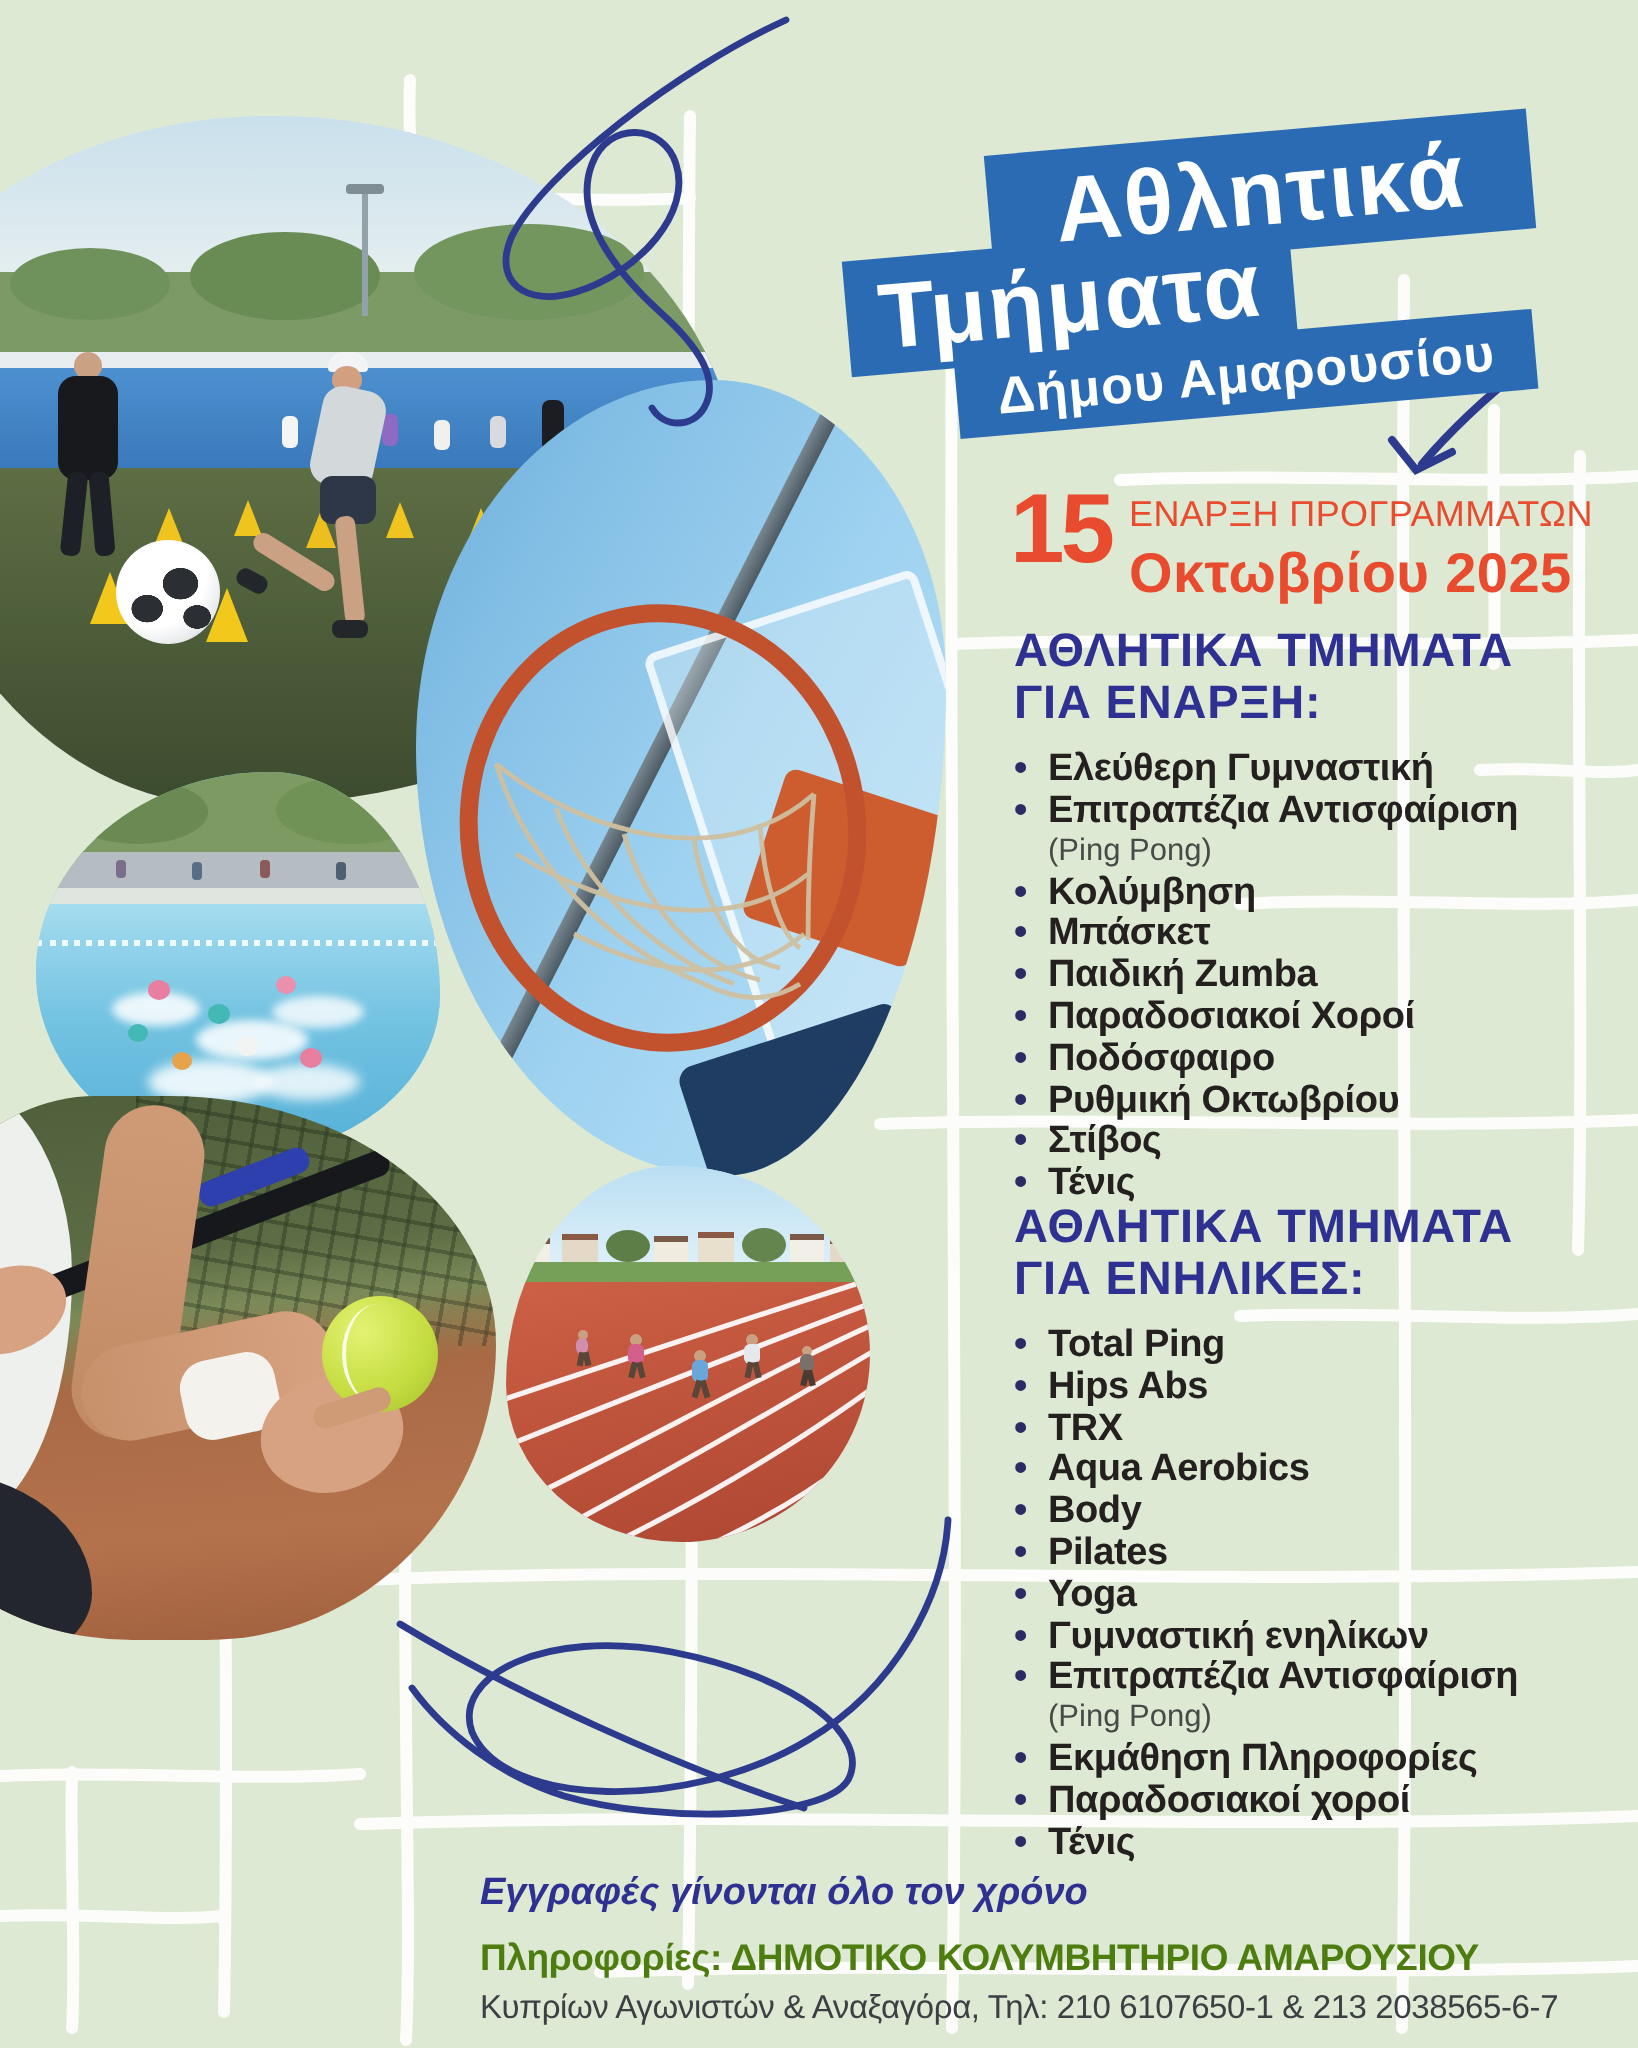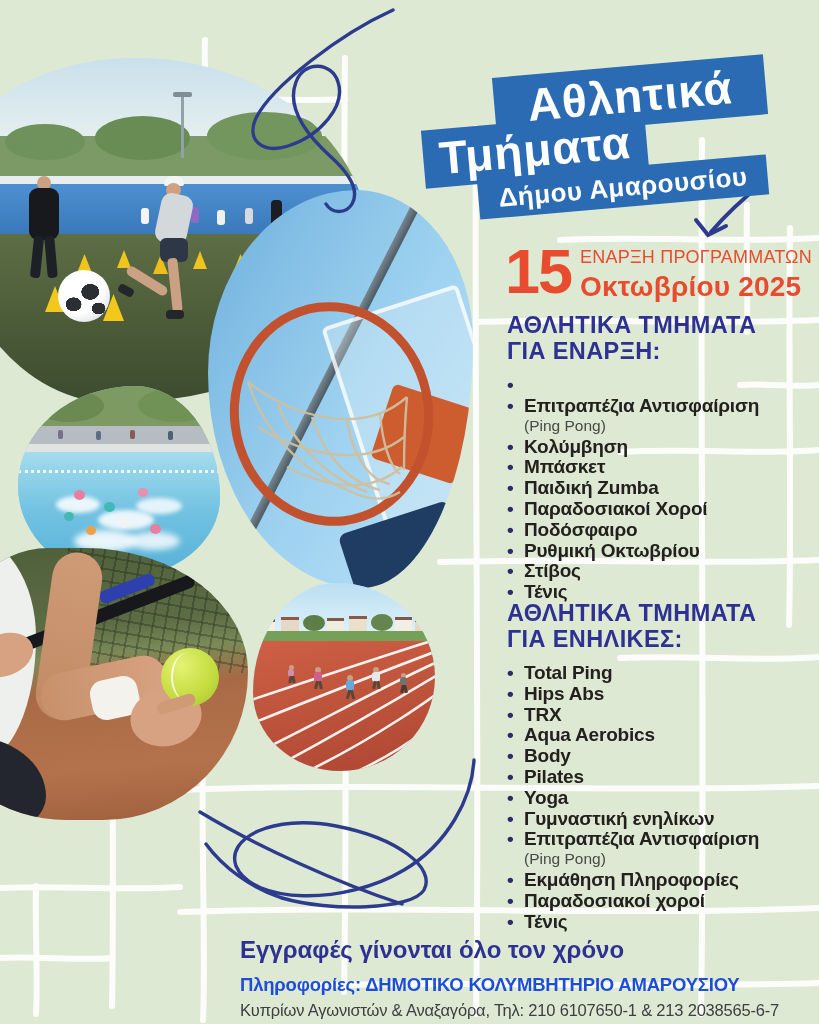--- a/index.html
+++ b/index.html
@@ -13,35 +13,35 @@
   .ink-layer{inset:0;z-index:3;pointer-events:none;}
   .txt{z-index:4;}
   
   .badge{display:flex;align-items:center;justify-content:center;color:#fff;font-weight:bold;
          transform:rotate(-5deg);z-index:4;}
   .badge1{left:494px;top:66px;width:272px;height:60px;font-size:46px;letter-spacing:1px;}
   .badge2{left:423px;top:121px;width:224px;height:58px;font-size:46px;letter-spacing:1px;}
   .badge3{left:478px;top:167px;width:290px;height:40px;font-size:26px;letter-spacing:.5px;}
   
   .date-block{left:505px;top:244px;display:flex;align-items:flex-start;}
-  .date-day{font-size:63px;font-weight:bold;line-height:.88;letter-spacing:-2px;}
+  .date-day{font-size:49px;font-weight:bold;line-height:.88;letter-spacing:-2px;}
   .date-col{margin-left:9px;padding-top:4px;}
   .date-label{font-size:18px;letter-spacing:.2px;line-height:1.05;}
   .date-month{font-size:28px;font-weight:bold;margin-top:4px;letter-spacing:.2px;}
   
   .section{width:305px;}
   .sec-heading{font-size:23.5px;font-weight:bold;line-height:26px;letter-spacing:.4px;}
   .list{margin-top:11px;}
   .list-item{display:flex;line-height:20.8px;}
   .bullet{width:17px;font-size:19px;font-weight:bold;}
   .item-label{font-size:19px;font-weight:bold;letter-spacing:-.2px;}
   .item-note{margin-left:17px;font-size:15.5px;line-height:17px;margin-bottom:3px;color:#454c48;}
   
   .footer{left:240px;top:936px;width:565px;}
-  .footer-reg{font-size:24px;font-weight:bold;}
+  .footer-reg{font-size:19px;font-weight:bold;font-style:italic;}
   .footer-info{margin-top:10px;font-size:18.5px;font-weight:bold;letter-spacing:-.2px;}
   .footer-addr{margin-top:5px;font-size:16.5px;color:#3a4043;letter-spacing:-.2px;}
   
   .logo-block{left:28px;top:824px;width:214px;text-align:center;}
   .logo-name{font-size:23px;font-weight:bold;margin-top:-4px;}
   .logo-url{font-size:15px;font-weight:bold;margin-top:2px;}
 </style>
 </head>
 <body>
 
@@ -280,20 +280,21 @@
   </div>
 
   <div class="abs txt section" style="left:507px;top:312px;">
     <div class="sec-heading" style="color:#2e3192;">
       <div>ΑΘΛΗΤΙΚΑ ΤΜΗΜΑΤΑ</div>
       <div>ΓΙΑ ΕΝΑΡΞΗ:</div>
     </div>
     <div class="list" style="color:#23201f;">
         <div class="list-item">
           <span class="bullet" style="color: rgb(43, 43, 102);">•</span>
+          <span class="item-label">Ελεύθερη Γυμναστική</span>
         </div>
         <div class="list-item">
           <span class="bullet" style="color: rgb(43, 43, 102);">•</span>
           <span class="item-label">Επιτραπέζια Αντισφαίριση</span>
         </div>
         <div class="item-note">(Ping Pong)</div>
         <div class="list-item">
           <span class="bullet" style="color: rgb(43, 43, 102);">•</span>
           <span class="item-label">Κολύμβηση</span>
         </div>
@@ -382,20 +383,20 @@
         <div class="list-item">
           <span class="bullet" style="color: rgb(43, 43, 102);">•</span>
           <span class="item-label">Τένις</span>
         </div>
       </div>
   </div>
 
 
   <div class="abs txt footer">
     <div class="footer-reg" style="color:#2e3192;">Εγγραφές γίνονται όλο τον χρόνο</div>
-    <div class="footer-info" style="color:#1d4ed8;">
+    <div class="footer-info" style="color:#4d7c0f;">
       <span>Πληροφορίες:</span>
       <span>ΔΗΜΟΤΙΚΟ ΚΟΛΥΜΒΗΤΗΡΙΟ ΑΜΑΡΟΥΣΙΟΥ</span>
     </div>
     <div class="footer-addr">Κυπρίων Αγωνιστών &amp; Αναξαγόρα, Τηλ: 210 6107650-1 &amp; 213 2038565-6-7</div>
   </div>
 
 </div>
 
 </body></html>

